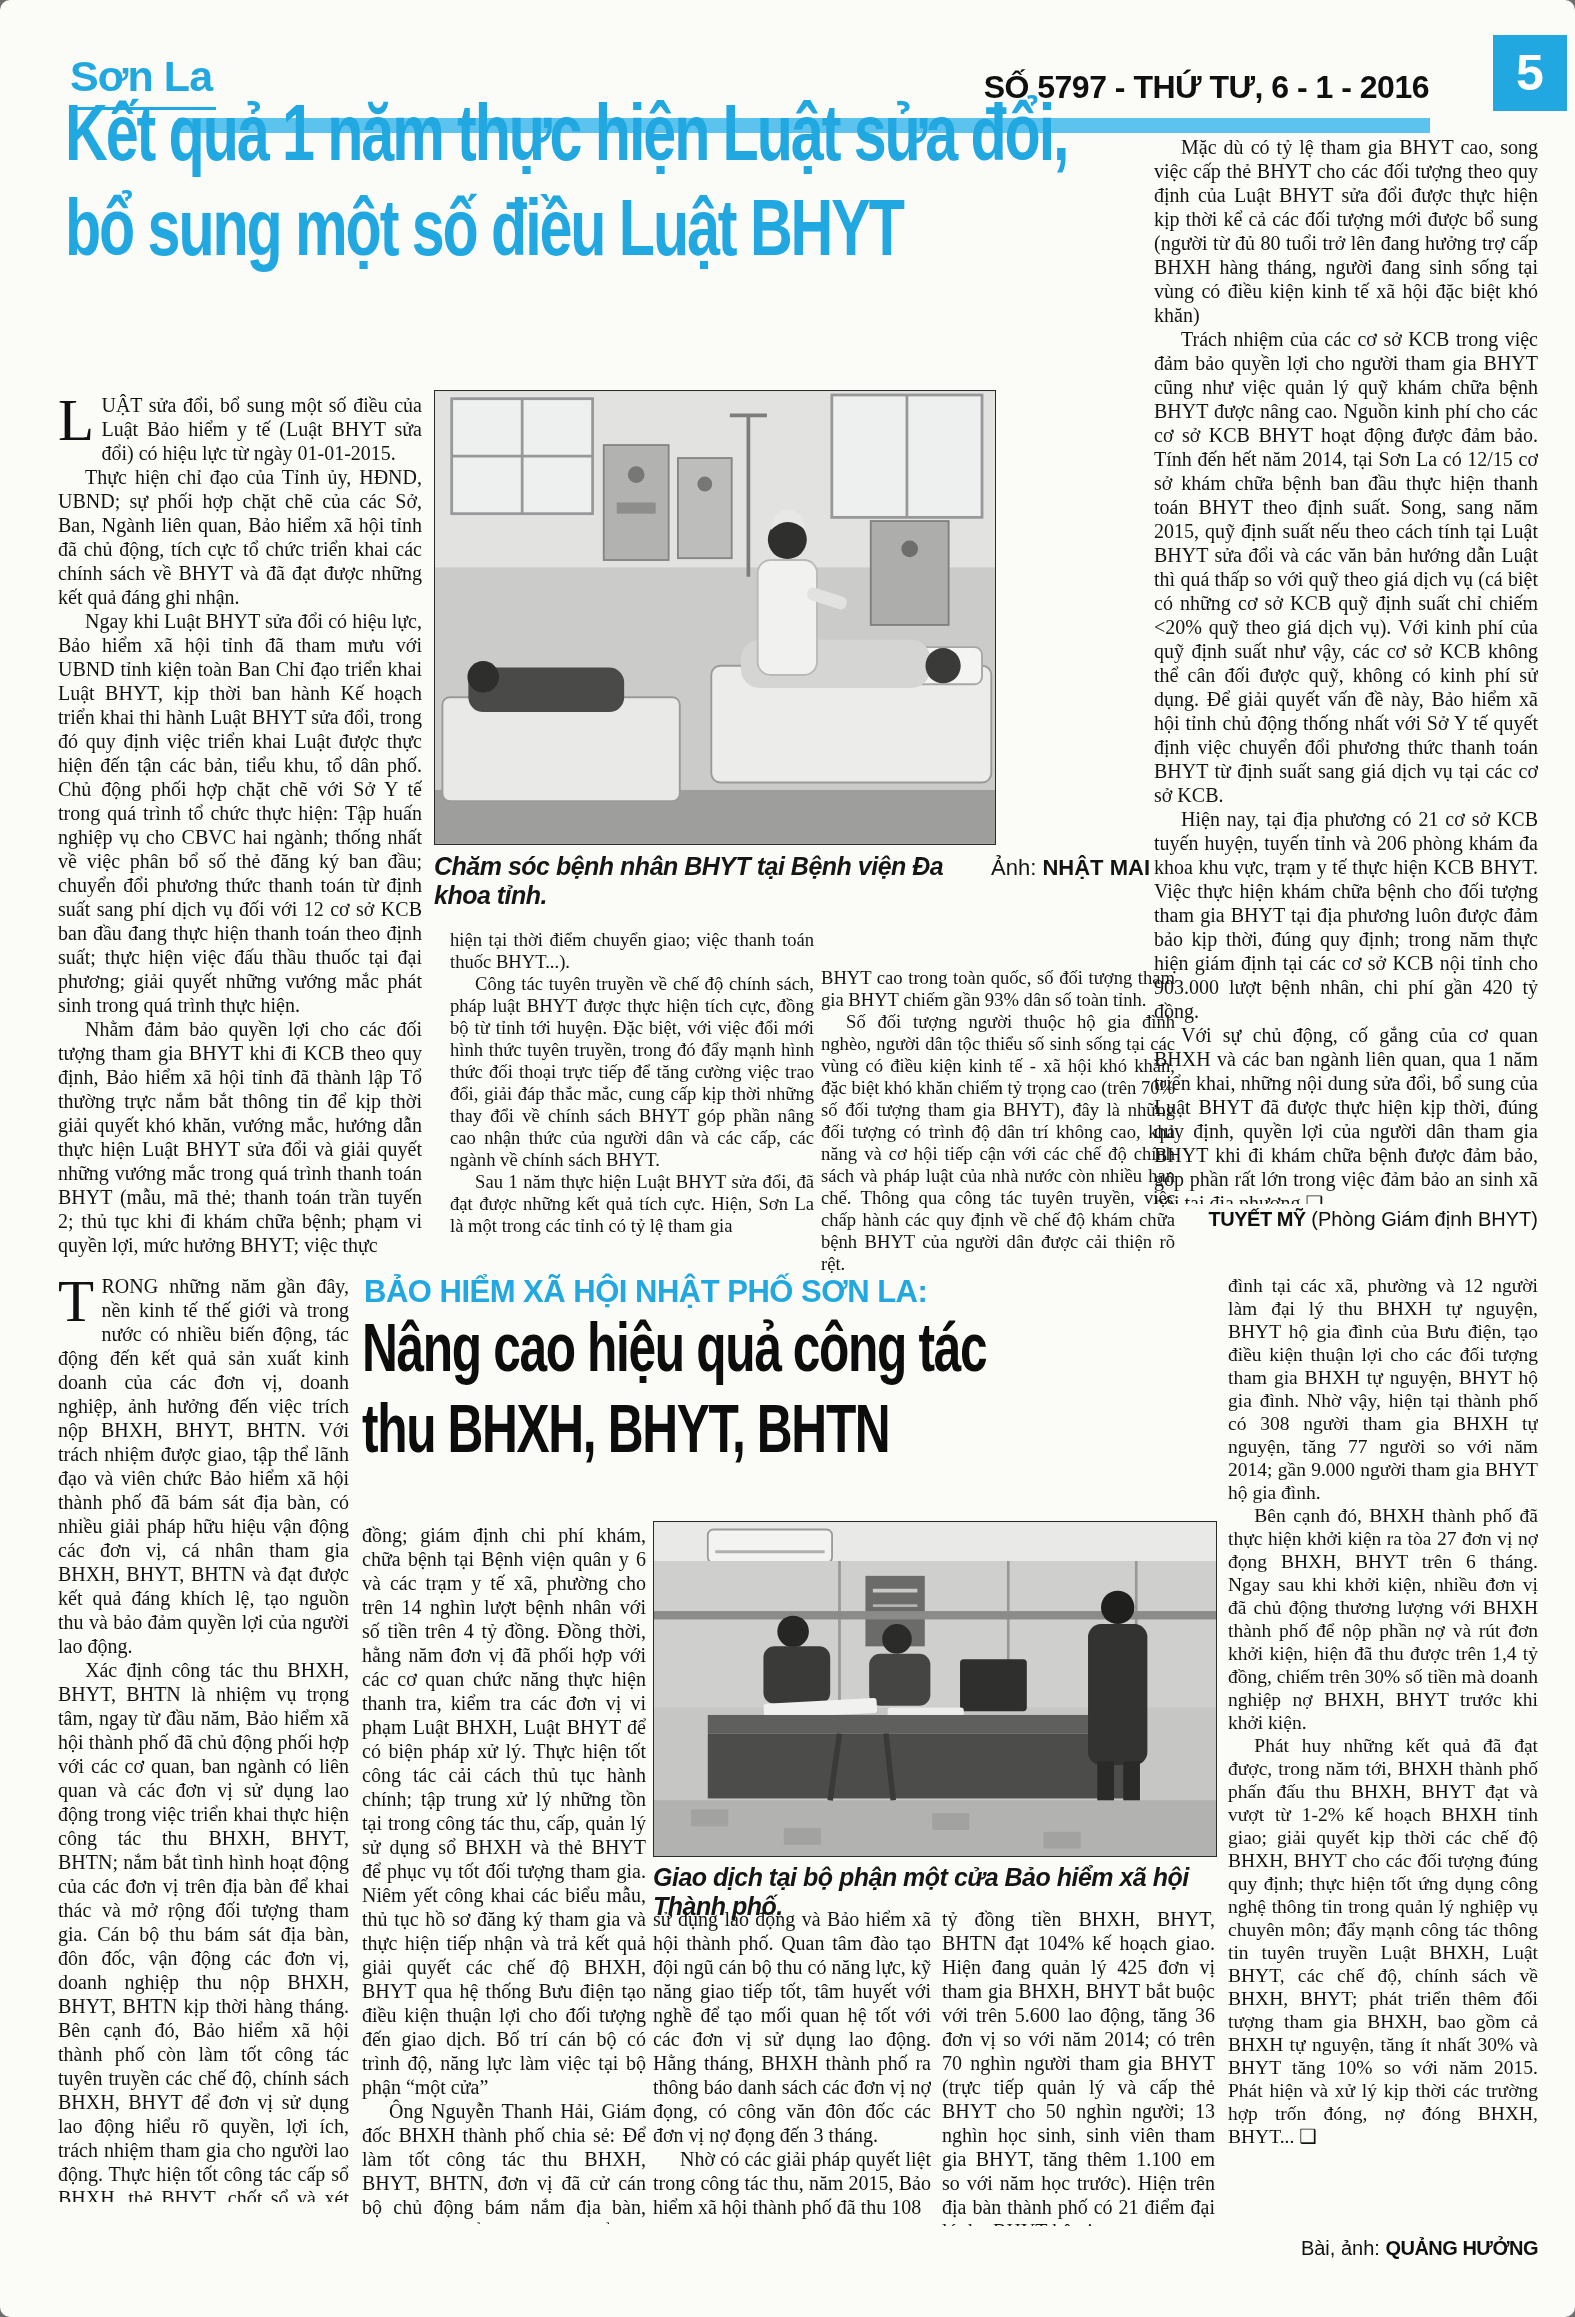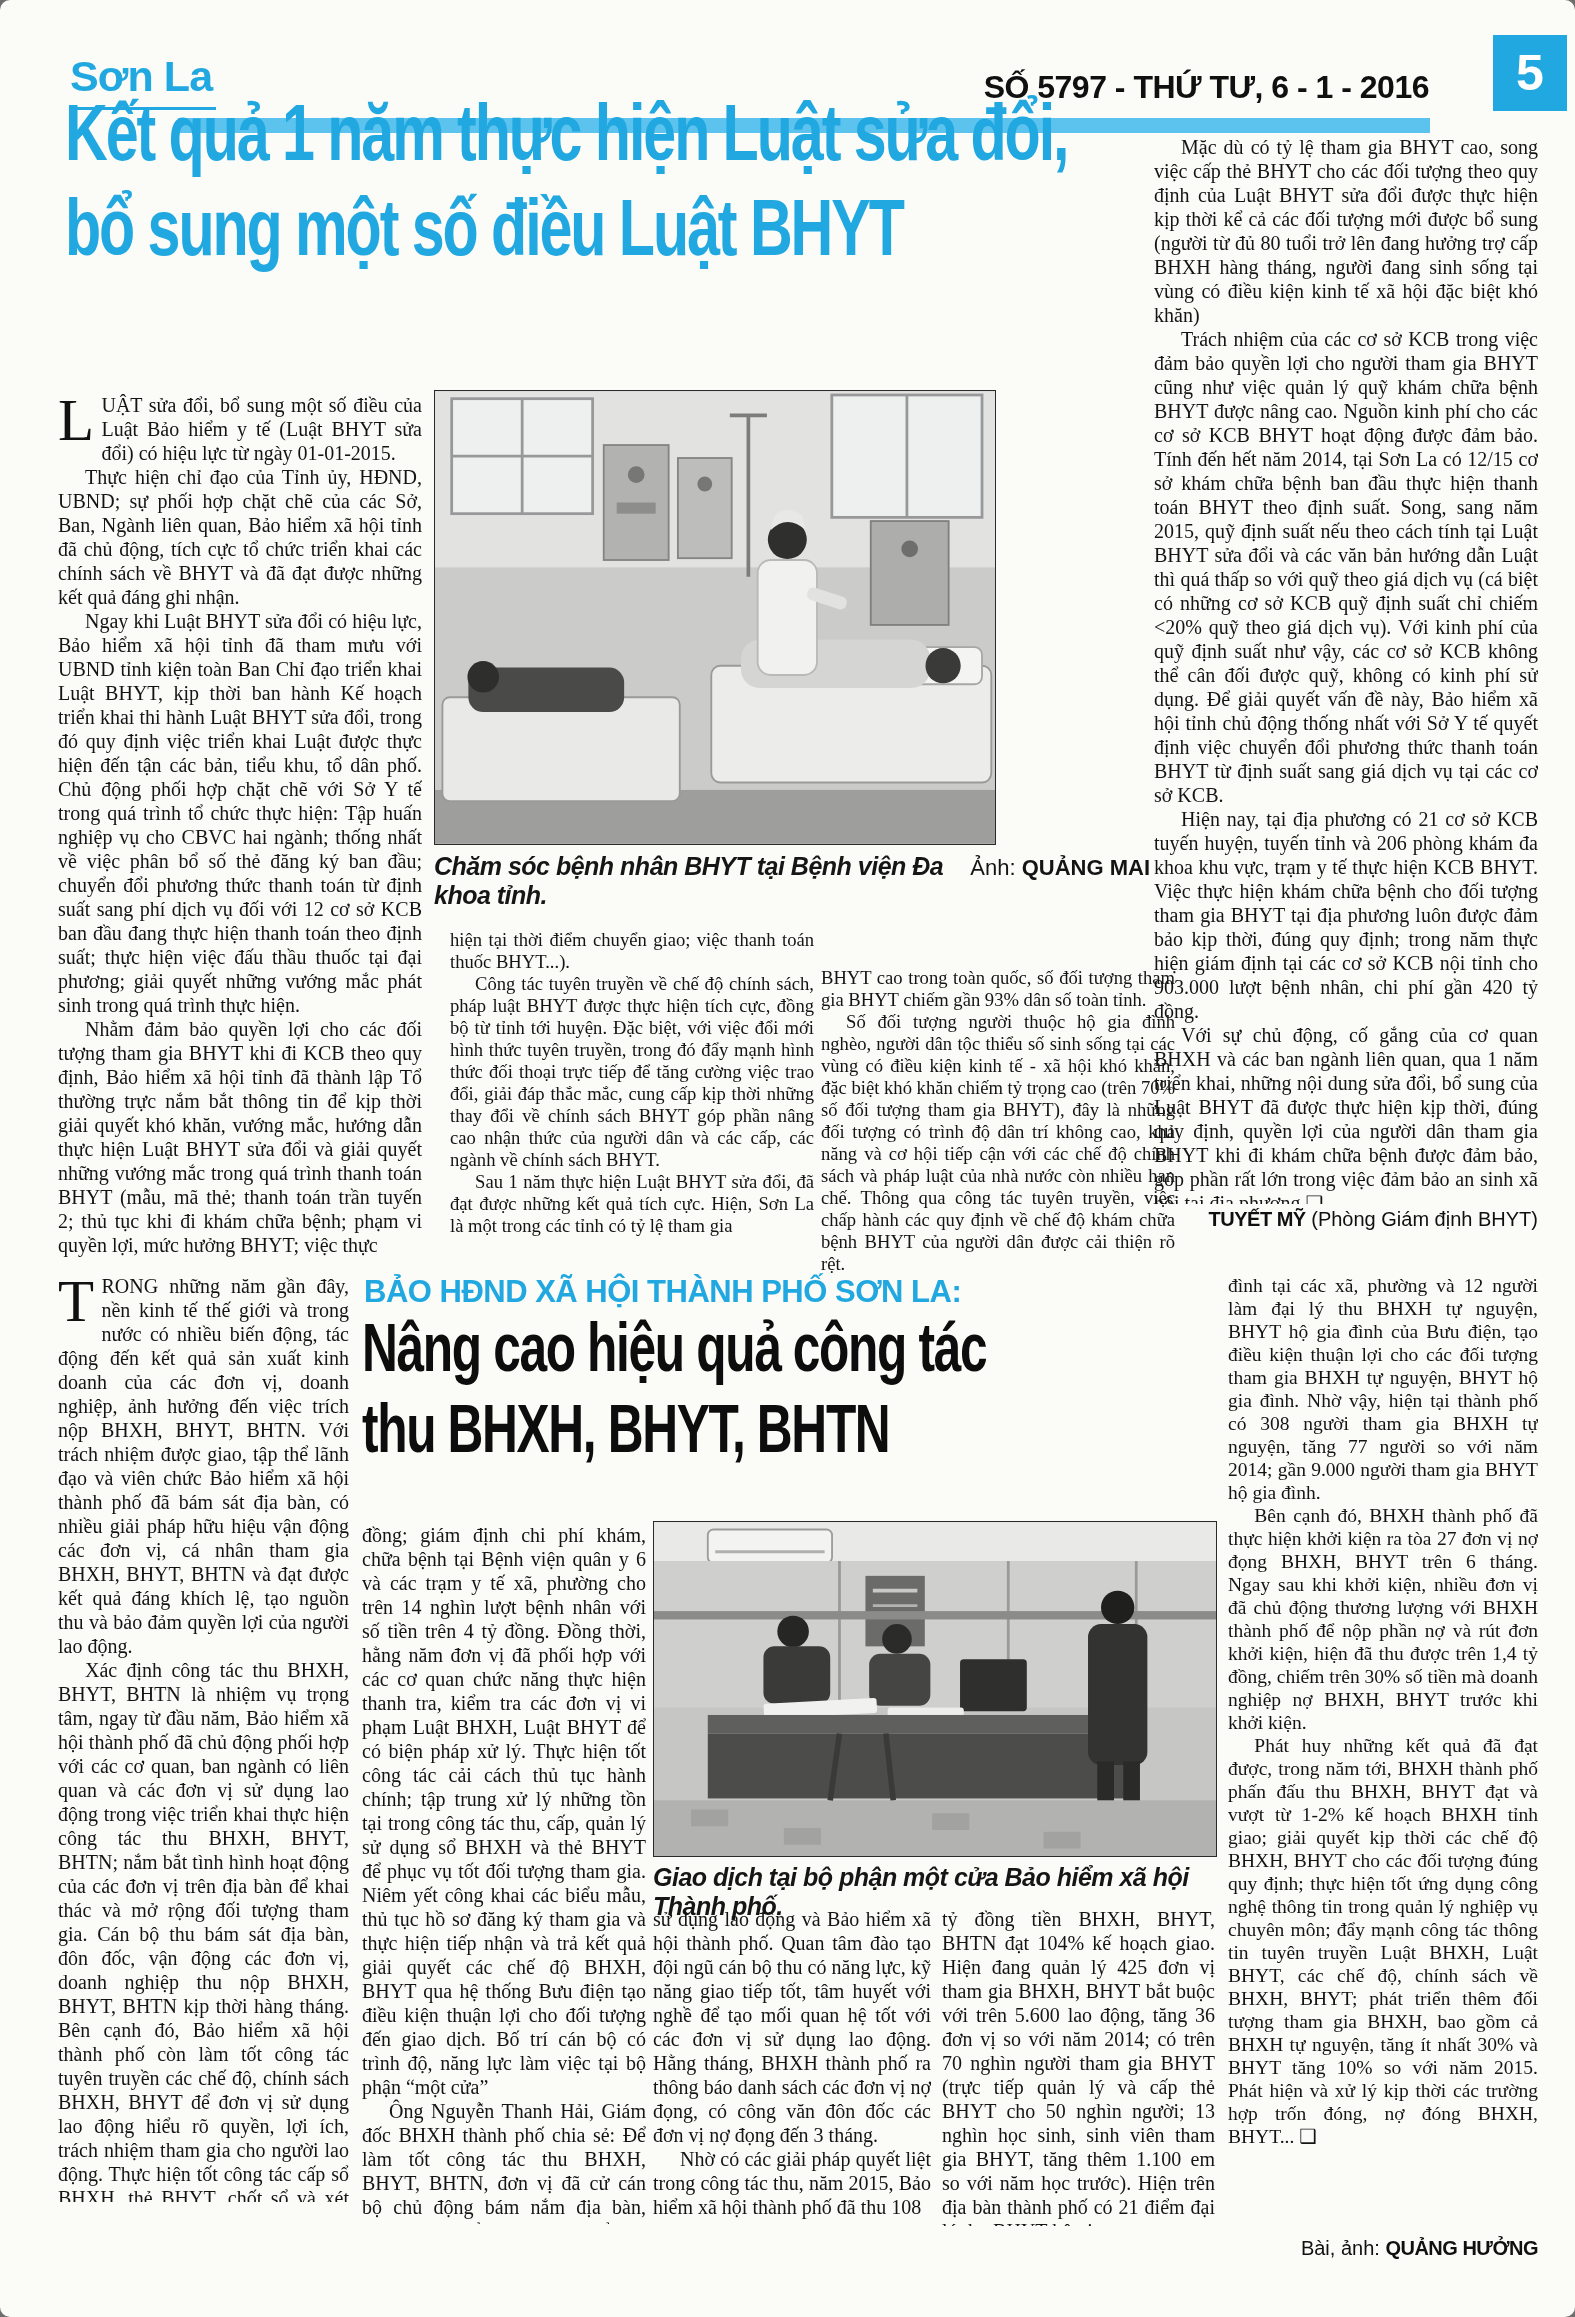--- a/index.html
+++ b/index.html
@@ -135,38 +135,38 @@
       <circle cx="548" cy="296" r="19" fill="#3a3a38"></circle>
       <rect x="348" y="182" width="64" height="124" rx="14" fill="#f1f1ef" stroke="#b9b9b7" stroke-width="2"></rect>
       <circle cx="380" cy="160" r="21" fill="#2f2f2d"></circle>
       <path d="M362 150 q18 -18 38 0 l-4 -16 q-16 -12 -30 0 z" fill="#e8e8e6"></path>
       <rect x="404" y="210" width="44" height="14" rx="6" fill="#e2e2e0" transform="rotate(18 404 210)"></rect>
     </svg>
   </div>
 
   <div class="caption-row" style="left:434px;top:852px;width:716px;">
     <span class="caption-text">Chăm sóc bệnh nhân BHYT tại Bệnh viện Đa khoa tỉnh.</span>
-    <span class="credit"><span>Ảnh:</span> <b>QUẢNG MAI</b></span>
+    <span class="credit"><span>Ảnh:</span> <b>NHẬT MAI</b></span>
   </div>
 
   <div class="col cont fs20" style="left:425px;top:929px;width:364px;height:330px;">
     <p>hiện tại thời điểm chuyển giao; việc thanh toán thuốc BHYT...).</p><p>Công tác tuyên truyền về chế độ chính sách, pháp luật BHYT được thực hiện tích cực, đồng bộ từ tỉnh tới huyện. Đặc biệt, với việc đổi mới hình thức tuyên truyền, trong đó đẩy mạnh hình thức đối thoại trực tiếp để tăng cường việc trao đổi, giải đáp thắc mắc, cung cấp kịp thời những thay đổi về chính sách BHYT góp phần nâng cao nhận thức của người dân và các cấp, các ngành về chính sách BHYT.</p><p>Sau 1 năm thực hiện Luật BHYT sửa đổi, đã đạt được những kết quả tích cực. Hiện, Sơn La là một trong các tỉnh có tỷ lệ tham gia</p><span></span>
   </div>
   <div class="col cont fs20" style="left:796px;top:967px;width:354px;height:330px;">
     <p>BHYT cao trong toàn quốc, số đối tượng tham gia BHYT chiếm gần 93% dân số toàn tỉnh.</p><p>Số đối tượng người thuộc hộ gia đình nghèo, người dân tộc thiểu số sinh sống tại các vùng có điều kiện kinh tế - xã hội khó khăn, đặc biệt khó khăn chiếm tỷ trọng cao (trên 70% số đối tượng tham gia BHYT), đây là những đối tượng có trình độ dân trí không cao, khả năng và cơ hội tiếp cận với các chế độ chính sách và pháp luật của nhà nước còn nhiều hạn chế. Thông qua công tác tuyên truyền, việc chấp hành các quy định về chế độ khám chữa bệnh BHYT của người dân được cải thiện rõ rệt.</p><span></span>
   </div>
 
   <div class="col fs21" style="left:1154px;top:135px;width:384px;height:1069px;">
     <p>Mặc dù có tỷ lệ tham gia BHYT cao, song việc cấp thẻ BHYT cho các đối tượng theo quy định của Luật BHYT sửa đổi được thực hiện kịp thời kể cả các đối tượng mới được bổ sung (người từ đủ 80 tuổi trở lên đang hưởng trợ cấp BHXH hàng tháng, người đang sinh sống tại vùng có điều kiện kinh tế xã hội đặc biệt khó khăn)</p><p>Trách nhiệm của các cơ sở KCB trong việc đảm bảo quyền lợi cho người tham gia BHYT cũng như việc quản lý quỹ khám chữa bệnh BHYT được nâng cao. Nguồn kinh phí cho các cơ sở KCB BHYT hoạt động được đảm bảo. Tính đến hết năm 2014, tại Sơn La có 12/15 cơ sở khám chữa bệnh ban đầu thực hiện thanh toán BHYT theo định suất. Song, sang năm 2015, quỹ định suất nếu theo cách tính tại Luật BHYT sửa đổi và các văn bản hướng dẫn Luật thì quá thấp so với quỹ theo giá dịch vụ (cá biệt có những cơ sở KCB quỹ định suất chỉ chiếm &lt;20% quỹ theo giá dịch vụ). Với kinh phí của quỹ định suất như vậy, các  cơ sở KCB không thể cân đối được quỹ, không có kinh phí sử dụng. Để giải quyết vấn đề này, Bảo hiểm xã hội tỉnh chủ động thống nhất với Sở Y tế quyết định việc chuyển đổi phương thức thanh toán BHYT từ định suất sang giá dịch vụ tại các cơ sở KCB.</p><p>Hiện nay, tại địa phương có 21 cơ sở KCB tuyến huyện, tuyến tỉnh và 206 phòng khám đa khoa khu vực, trạm y tế thực hiện KCB BHYT. Việc thực hiện khám chữa bệnh cho đối tượng tham gia BHYT tại địa phương luôn được đảm bảo kịp thời, đúng quy định; trong năm thực hiện giám định tại các cơ sở KCB nội tỉnh cho 903.000 lượt bệnh nhân, chi phí gần 420 tỷ đồng.</p><p>Với sự chủ động, cố gắng của cơ quan BHXH và các ban ngành liên quan, qua 1 năm triển khai, những nội dung sửa đổi, bổ sung của Luật BHYT đã được thực hiện kịp thời, đúng quy định, quyền lợi của người dân tham gia BHYT khi đi khám chữa bệnh được đảm bảo, góp phần rất lớn trong việc đảm bảo an sinh xã hội tại địa phương ❑</p><span></span>
   </div>
   <div class="byline" style="left:1154px;top:1208px;width:384px;">
     <span class="name">TUYẾT MỸ</span><span> (Phòng Giám định BHYT)</span>
   </div>
 
-  <div class="kicker">BẢO HĐND XÃ HỘI THÀNH PHỐ SƠN LA:</div>
+  <div class="kicker">BẢO HIỂM XÃ HỘI NHẬT PHỐ SƠN LA:</div>
   <div class="h2line l1">Nâng cao hiệu quả công tác</div>
   <div class="h2line l2">thu BHXH, BHYT, BHTN</div>
 
   <div class="col fs21" style="left:58px;top:1274px;width:291px;height:928px;">
     <p class="leadp">
       <span class="dropcap">T</span><span>RONG những năm gần đây, nền kinh tế thế giới và trong nước có nhiều biến động, tác động đến kết quả sản xuất kinh doanh của các đơn vị, doanh nghiệp, ảnh hưởng đến việc trích nộp BHXH, BHYT, BHTN. Với trách nhiệm được giao, tập thể lãnh đạo và viên chức Bảo hiểm xã hội thành phố đã bám sát địa bàn, có nhiều giải pháp hữu hiệu vận động các đơn vị, cá nhân tham gia BHXH, BHYT, BHTN và đạt được kết quả đáng khích lệ, tạo nguồn thu và bảo đảm quyền lợi của người lao động.</span>
     </p>
     <p>Xác định công tác thu BHXH, BHYT, BHTN là nhiệm vụ trọng tâm, ngay từ đầu năm, Bảo hiểm xã hội thành phố đã chủ động phối hợp với các cơ quan, ban ngành có liên quan và các đơn vị sử dụng lao động trong việc triển khai thực hiện công tác thu BHXH, BHYT, BHTN; nắm bắt tình hình hoạt động của các đơn vị trên địa bàn để khai thác và mở rộng đối tượng tham gia. Cán bộ thu bám sát địa bàn, đôn đốc, vận động các đơn vị, doanh nghiệp thu nộp BHXH, BHYT, BHTN kịp thời hàng tháng. Bên cạnh đó, Bảo hiểm xã hội thành phố còn làm tốt công tác tuyên truyền các chế độ, chính sách BHXH, BHYT để đơn vị sử dụng lao động hiểu rõ quyền, lợi ích, trách nhiệm tham gia cho người lao động. Thực hiện tốt công tác cấp sổ BHXH, thẻ BHYT, chốt sổ và xét duyệt hàng trăm lượt hồ sơ và thanh toán trợ cấp ốm đau, thai sản, dưỡng sức với số tiền trên 4 tỷ</p><span></span>
   </div>
 

